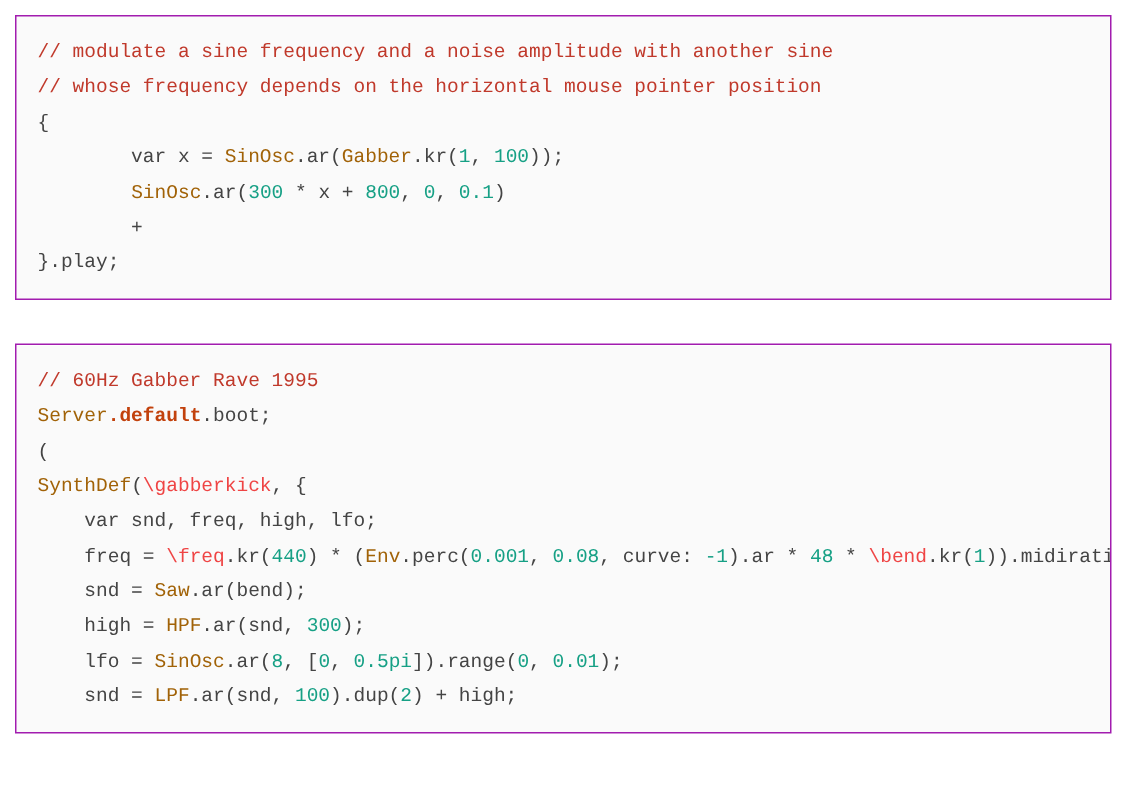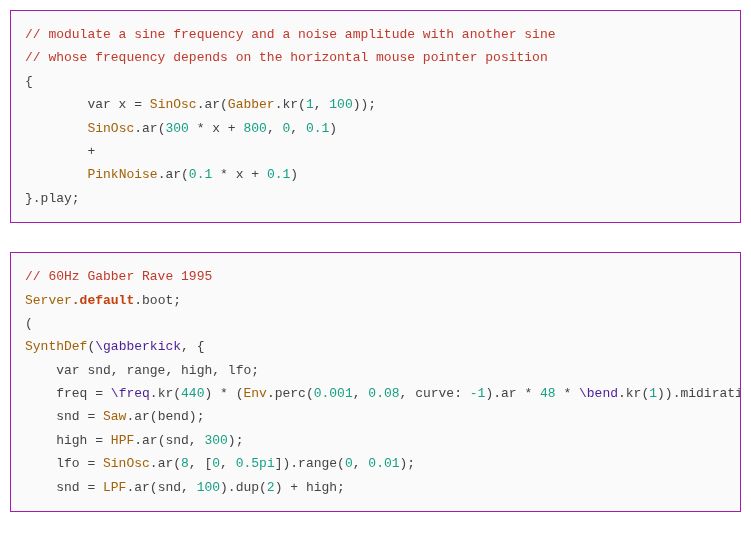--- a/index.html
+++ b/index.html
@@ -31,44 +31,43 @@
       background: #f0f0f0;
     }
     .scroll::-webkit-scrollbar-thumb {
       background: #c0c0c0;
       border-radius: 2px;
     }
     .line { white-space: pre; }
     .comment { color: #c0392b; }
     .keyword { color: #c2410c; font-weight: 700; }
     .class { color: #a16207; text-align: center; }
-    .symbol { color: #4c1d95; }
+    .symbol { color: #ef4444; }
     .number { color: #16a085; }
     .plain { color: #444; }
   </style>
 </head>
 <body>
 
 <div class="code-block">
 <div class="line"><span class="comment">// modulate a sine frequency and a noise amplitude with another sine</span></div>
 <div class="line"><span class="comment">// whose frequency depends on the horizontal mouse pointer position</span></div>
 <div class="line"><span class="plain">{</span></div>
 <div class="line"><span class="plain">        var x = </span><span class="class">SinOsc</span><span class="plain">.ar(</span><span class="class">Gabber</span><span class="plain">.kr(</span><span class="number">1</span><span class="plain">, </span><span class="number">100</span><span class="plain">));</span></div>
 <div class="line"><span class="plain">        </span><span class="class">SinOsc</span><span class="plain">.ar(</span><span class="number">300</span><span class="plain"> * x + </span><span class="number">800</span><span class="plain">, </span><span class="number">0</span><span class="plain">, </span><span class="number">0.1</span><span class="plain">)</span></div>
 <div class="line"><span class="plain">        +</span></div>
-<div class="line"><span class="plain">        </span><span class="class">PinkNoise</span><span class="plain">.ar(</span><span class="number">0.1</span><span class="plain"> * x + </span><span class="number">0.1</span><span class="plain">)</span></div>
 <div class="line"><span class="plain">}.play;</span></div>
 </div>
 
 <div class="code-block scroll">
 <div class="line"><span class="comment">// 60Hz Gabber Rave 1995</span></div>
 <div class="line"><span class="class">Server</span><span class="keyword">.default</span><span class="plain">.boot;</span></div>
 <div class="line"><span class="plain"></span></div>
 <div class="line"><span class="plain">(</span></div>
 <div class="line"><span class="class">SynthDef</span><span class="plain">(</span><span class="symbol">\gabberkick</span><span class="plain">, {</span></div>
-<div class="line"><span class="plain">    var snd, range, high, lfo;</span></div>
+<div class="line"><span class="plain">    var snd, freq, high, lfo;</span></div>
 <div class="line"><span class="plain">    freq = </span><span class="symbol">\freq</span><span class="plain">.kr(</span><span class="number">440</span><span class="plain">) * (</span><span class="class">Env</span><span class="plain">.perc(</span><span class="number">0.001</span><span class="plain">, </span><span class="number">0.08</span><span class="plain">, curve: </span><span class="number">-1</span><span class="plain">).ar * </span><span class="number">48</span><span class="plain"> * </span><span class="symbol">\bend</span><span class="plain">.kr(</span><span class="number">1</span><span class="plain">)).midiratio;</span></div>
 <div class="line"><span class="plain">    snd = </span><span class="class">Saw</span><span class="plain">.ar(bend);</span></div>
 <div class="line"><span class="plain">    high = </span><span class="class">HPF</span><span class="plain">.ar(snd, </span><span class="number">300</span><span class="plain">);</span></div>
 <div class="line"><span class="plain">    lfo = </span><span class="class">SinOsc</span><span class="plain">.ar(</span><span class="number">8</span><span class="plain">, [</span><span class="number">0</span><span class="plain">, </span><span class="number">0.5pi</span><span class="plain">]).range(</span><span class="number">0</span><span class="plain">, </span><span class="number">0.01</span><span class="plain">);</span></div>
 <div class="line"><span class="plain">    snd = </span><span class="class">LPF</span><span class="plain">.ar(snd, </span><span class="number">100</span><span class="plain">).dup(</span><span class="number">2</span><span class="plain">) + high;</span></div>
 
 </div>
 
 </body></html>

